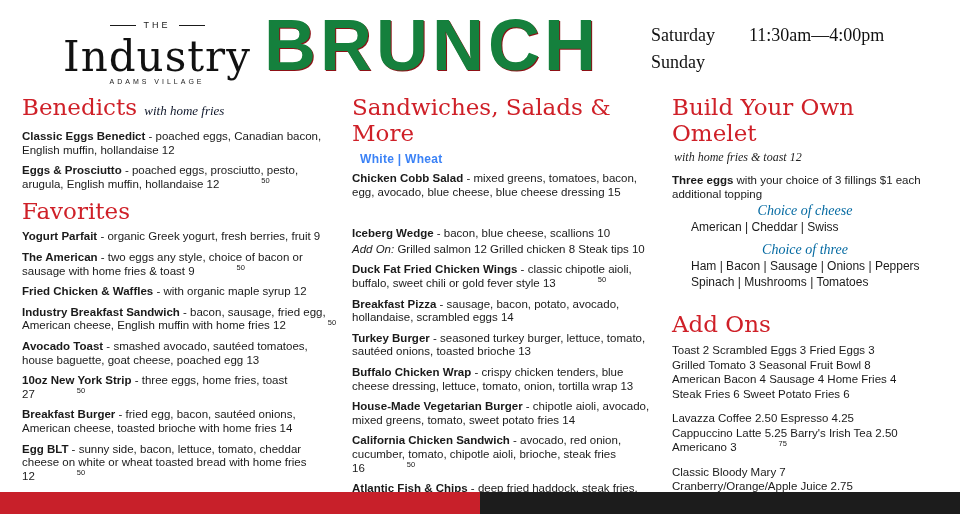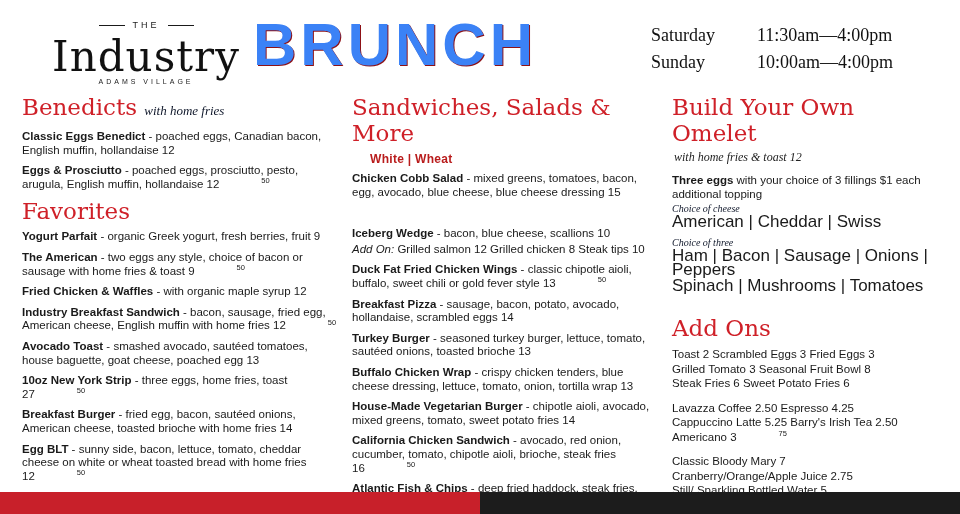--- a/index.html
+++ b/index.html
@@ -15,21 +15,21 @@
   .page {
     position: relative;
     width: 960px;
     height: 514px;
     background: #fff;
   }
   
   .header {
     position: relative;
     height: 92px;
-    padding: 6px 24px 0 21px;
+    padding: 6px 24px 0 32px;
     display: flex;
     align-items: flex-start;
   }
   .logo-block {
     width: 250px;
     padding-top: 8px;
     text-align: center;
     flex: 0 0 250px;
   }
   .logo-the {
@@ -66,38 +66,37 @@
     margin-top: -2px;
   }
   .brunch-wrap {
     flex: 1 1 auto;
     position: relative;
     margin-left: -18px;
   }
   .brunch {
     font-family: "Liberation Sans", sans-serif;
     font-weight: bold;
-    font-size: 60px;
+    font-size: 72px;
     line-height: 74px;
     letter-spacing: 4px;
-    color: #3b82f6;
+    color: #15803d;
     text-shadow: 1px 1px 0 #8d1116;
     margin-top: 2px;
   }
   .hours {
     flex: 0 0 285px;
     padding-top: 16px;
     color: #111;
   }
   .hours-row {
     display: flex;
     font-size: 18px;
     line-height: 27px;
     font-family: "Liberation Serif", serif;
-    gap: 8px;
   }
   .hours-day { width: 98px; }
   .hours-time { white-space: nowrap; }
 
   
   .columns {
     display: flex;
     padding: 0 22px;
     gap: 0px;
   }
@@ -117,22 +116,22 @@
   .section-title .sub {
     font-family: "Liberation Serif", serif;
     font-style: italic;
     color: #0f172a;
     font-size: 13px;
   }
 
   .whitewheat {
     font-size: 12px;
     font-weight: bold;
-    color: #b91c1c;
-    margin: 0 0 6px 18px;
+    color: #3b82f6;
+    margin: 0 0 6px 8px;
     letter-spacing: .3px;
   }
 
   .item {
     font-size: 11.5px;
     line-height: 13.6px;
     color: #1a1a1a;
     margin-bottom: 7px;
     font-family: "Liberation Sans", sans-serif;
   }
@@ -150,29 +149,31 @@
   }
   .omelet-line {
     font-size: 11.5px;
     line-height: 14px;
     color: #1a1a1a;
     margin-bottom: 2px;
   }
   .choice-head {
     font-family: "Liberation Serif", serif;
     font-style: italic;
-    color: #0f172a;
-    font-size: 10px;
+    color: #0369a1;
+    font-size: 14px;
     margin-bottom: 1px;
+    text-align: center;
   }
   .choice-line {
-    font-size: 17px;
+    font-size: 12px;
     line-height: 14px;
     color: #1a1a1a;
     margin-bottom: 8px;
+    margin-left: 19px;
   }
   .addon-line {
     font-size: 11.5px;
     line-height: 14.5px;
     color: #1a1a1a;
   }
   .addon-gap { height: 10px; }
 
   
   .footer-bar {
@@ -200,21 +201,20 @@
     <div class="brunch-wrap">
       <div class="brunch">BRUNCH</div>
     </div>
     <div class="hours">
       <div class="hours-row">
         <div class="hours-day">Saturday</div>
         <div class="hours-time">11:30am—4:00pm</div>
       </div>
       <div class="hours-row">
         <div class="hours-day">Sunday</div>
-        <div class="hours-time">10:00am—4:00pm</div>
       </div>
     </div>
   </div>
 
   <div class="columns">
 
     <div class="col col1">
       <div class="section-title">
         <span>Benedicts</span>
         <span class="sub">with home fries</span>
@@ -314,20 +314,21 @@
       <div class="choice-head">Choice of three</div>
       <div class="choice-line" style="margin-bottom:2px;">Ham  |  Bacon  |  Sausage  |  Onions  |  Peppers</div>
       <div class="choice-line">Spinach  |  Mushrooms  |  Tomatoes</div>
 
       <div class="section-title" style="margin-top:22px;">
         <span>Add Ons</span>
       </div>
 
       <div class="addon-line">Toast  2    Scrambled Eggs  3    Fried Eggs  3</div>
       <div class="addon-line">Grilled Tomato  3    Seasonal Fruit Bowl  8</div>
+      <div class="addon-line">American Bacon  4    Sausage  4    Home Fries  4</div>
       <div class="addon-line">Steak Fries  6    Sweet Potato Fries  6</div>
 
       <div class="addon-gap"></div>
 
       <div class="addon-line">Lavazza Coffee  2.50    Espresso  4.25</div>
       <div class="addon-line">Cappuccino Latte  5.25    Barry's Irish Tea  2.50</div>
       <div class="addon-line"><span>Americano  3</span><sup>75</sup></div>
 
       <div class="addon-gap"></div>
 

